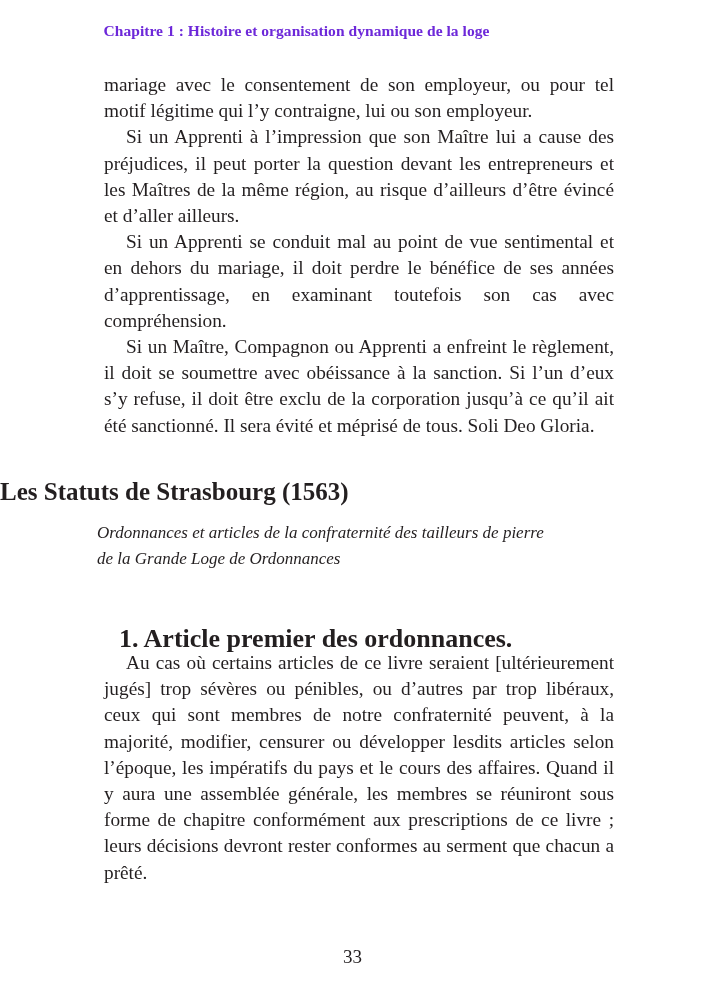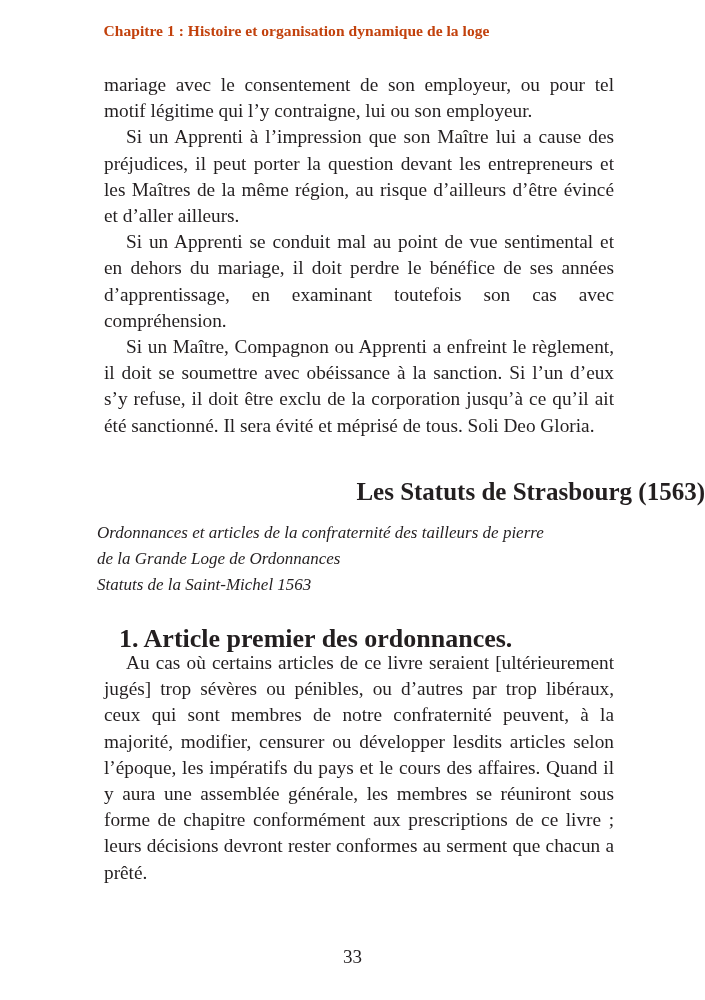--- a/index.html
+++ b/index.html
@@ -1,24 +1,24 @@
 <!DOCTYPE html>
 <html><head>
 <meta charset="utf-8">
 <style>
   html, body { margin: 0; padding: 0; background: #ffffff; }
   body { width: 705px; height: 1000px; position: relative; overflow: hidden;
          font-family: "Liberation Serif", "DejaVu Serif", serif; color: #231f20; }
   .running-head { position: absolute; top: 22px; left: 0; width: 593px; text-align: center;
-         font-size: 15.5px; font-weight: bold; color: #c2410c; letter-spacing: 0.05px; }
+         font-size: 15.5px; font-weight: bold; color: #6d28d9; letter-spacing: 0.05px; }
   .body-block { position: absolute; left: 97px; width: 510px; margin-left: 7px; }
   p { margin: 0; font-size: 19.3px; line-height: 26.2px; text-align: justify; }
   p.indent { text-indent: 22px; }
   .block1 { top: 72px; }
-  .title { position: absolute; top: 478px; left: 0; width: 705px; text-align: right;
+  .title { position: absolute; top: 478px; left: 0; width: 705px; text-align: left;
            font-size: 25px; font-weight: bold; color: #231f20; }
   .subtitle { position: absolute; top: 520px; left: 97px; width: 520px; font-style: italic;
            font-size: 17px; line-height: 26.2px; }
   .subtitle div { white-space: nowrap; }
   .article-head { position: absolute; top: 624px; left: 119px; font-weight: bold; font-size: 26px; }
   .block2 { top: 650px; }
   .page-number { position: absolute; top: 946px; left: 0; width: 705px; text-align: center; font-size: 19px; }
 </style>
 </head>
 <body>
@@ -30,21 +30,20 @@
   <p class="indent">Si un Apprenti à l’impression que son Maître lui a cause des préjudices, il peut porter la question devant les entrepreneurs et les Maîtres de la même région, au risque d’ailleurs d’être évincé et d’aller ailleurs.</p>
   <p class="indent">Si un Apprenti se conduit mal au point de vue sentimen­tal et en dehors du mariage, il doit perdre le bénéfice de ses années d’apprentissage, en examinant toutefois son cas avec compréhension.</p>
   <p class="indent">Si un Maître, Compagnon ou Apprenti a enfreint le règlement, il doit se soumettre avec obéissance à la sanction. Si l’un d’eux s’y refuse, il doit être exclu de la corporation jusqu’à ce qu’il ait été sanctionné. Il sera évité et méprisé de tous. Soli Deo Gloria.</p>
 </div>
 
 <div class="title">Les Statuts de Strasbourg (1563)</div>
 
 <div class="subtitle">
   <div>Ordonnances et articles de la confraternité des tailleurs de pierre</div>
   <div>de la Grande Loge de Ordonnances</div>
-  <div>Statuts de la Saint-Michel 1563</div>
 </div>
 
 <div class="article-head">1. Article premier des ordonnances.</div>
 
 <div class="body-block block2">
   <p class="indent">Au cas où certains articles de ce livre seraient [ultérieurement jugés] trop sévères ou pénibles, ou d’autres par trop libéraux, ceux qui sont membres de notre confraternité peuvent, à la majorité, modifier, censurer ou développer lesdits articles selon l’époque, les impératifs du pays et le cours des affaires. Quand il y aura une assemblée générale, les membres se réuniront sous forme de chapitre conformément aux prescriptions de ce livre ; leurs décisions devront rester conformes au serment que chacun a prêté.</p>
 </div>
 
 <div class="page-number">33</div>
 

